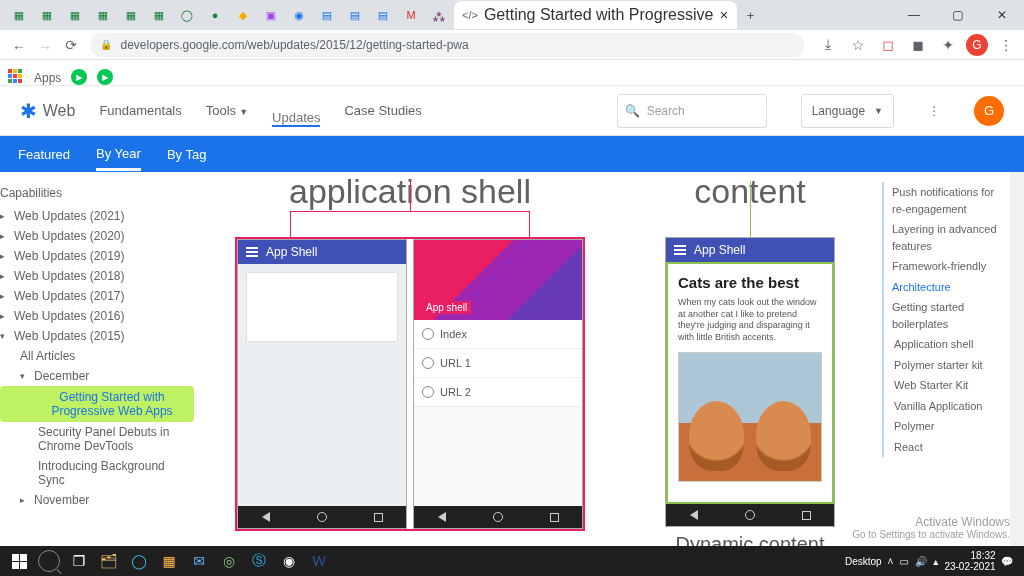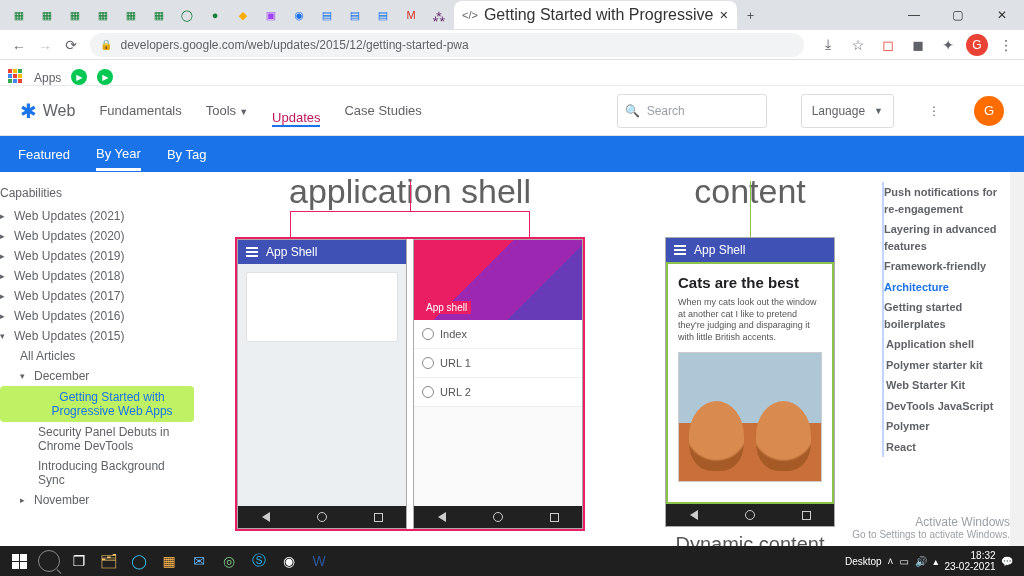--- a/index.html
+++ b/index.html
@@ -29,21 +29,21 @@
   .bookbar{height:26px;background:#fff;display:flex;align-items:flex-end;padding:0 8px;gap:10px;border-bottom:1px solid #e8eaed;}
   .bookbar .appsicn{width:16px;height:16px;display:grid;grid-template-columns:repeat(3,4px);grid-template-rows:repeat(3,4px);gap:1px;}
   .appsicn span{background:#5f6368;}
   .appsicn span:nth-child(1){background:#ea4335}.appsicn span:nth-child(2){background:#fbbc04}.appsicn span:nth-child(3){background:#34a853}.appsicn span:nth-child(4){background:#4285f4}.appsicn span:nth-child(5){background:#ea4335}.appsicn span:nth-child(6){background:#fbbc04}.appsicn span:nth-child(7){background:#34a853}.appsicn span:nth-child(8){background:#4285f4}.appsicn span:nth-child(9){background:#ea4335}
   .playicn{width:16px;height:16px;border-radius:50%;background:#00c853;color:#fff;display:flex;align-items:center;justify-content:center;font-size:8px;}
   
   .sitehdr{height:50px;border-bottom:1px solid #e0e0e0;display:flex;align-items:center;padding:0 20px;gap:24px;}
   .logo{display:flex;align-items:center;gap:6px;color:#5f6368;font-size:16px;}
   .logo .ast{color:#1a73e8;font-size:20px;}
   .nlink{color:#5f6368;font-size:13px;}
-  .nlink.active{color:#be185d;border-bottom:2px solid #1a73e8;padding-bottom:0;margin-bottom:-16px;}
+  .nlink.active{color:#737373;border-bottom:2px solid #1a73e8;padding-bottom:0;margin-bottom:-16px;}
   .drop{font-size:9px;color:#5f6368;margin-left:3px;}
   .searchbox{margin-left:auto;height:34px;width:150px;border:1px solid #dadce0;border-radius:3px;display:flex;align-items:center;padding:0 8px;gap:6px;color:#5f6368;}
   .langbox{height:34px;border:1px solid #dadce0;border-radius:3px;display:flex;align-items:center;padding:0 10px;gap:6px;color:#5f6368;margin-left:10px;}
   .dotsbtn{margin-left:10px;color:#5f6368;}
   .avatar2{width:30px;height:30px;border-radius:50%;background:#ff6d00;color:#fff;display:flex;align-items:center;justify-content:center;font-size:13px;margin-left:10px;}
   
   .bluenav{height:36px;background:#1a73e8;display:flex;align-items:center;padding:0 18px;gap:26px;}
   .bnitem{color:#fff;font-size:13px;padding:9px 0;}
   .bnitem.active{border-bottom:3px solid #fff;padding-bottom:7px;}
   
@@ -76,21 +76,21 @@
   .catimg::before{left:10px}.catimg::after{right:10px}
   .softkeys{height:22px;background:#212121;display:flex;justify-content:space-around;align-items:center;color:#ccc;font-size:11px;}
   .softkeys .sq{width:9px;height:9px;border:1px solid #ccc;}
   .softkeys .cir{width:10px;height:10px;border:1px solid #ccc;border-radius:50%;}
   .softkeys .tri{width:0;height:0;border-top:5px solid transparent;border-bottom:5px solid transparent;border-right:8px solid #ccc;}
   .connector{height:26px;width:100%;position:relative;}
   .cline{position:absolute;top:0;border-top:1px solid;}
   .rnav{width:140px;padding:10px 6px 10px 12px;font-size:11px;line-height:1.5;overflow:auto;}
   .rnav .r1{color:#5f6368;border-left:3px solid transparent;padding:2px 0 2px 8px;margin-left:-11px;}
   .rnav .r1.blue{color:#1a73e8;}
-  .rnavwrap{position:relative;border-left:2px solid #c0d4ff;padding-left:0;font-weight:bold;}
+  .rnavwrap{position:relative;border-left:2px solid #c0d4ff;padding-left:8px;}
   .rnav .sub{padding-left:10px;}
   .scrollbar{width:14px;background:#f1f1f1;}
   
   .taskbar{position:absolute;bottom:0;left:0;right:0;height:30px;background:#1f1f1f;display:flex;align-items:center;padding:0 4px;color:#fff;}
   .taskbar .ticn{width:30px;height:30px;display:flex;align-items:center;justify-content:center;font-size:14px;}
   .taskbar .winlogo{display:grid;grid-template-columns:7px 7px;grid-template-rows:7px 7px;gap:1px;}
   .winlogo span{background:#fff;}
   .taskbar .search{width:22px;height:22px;border:1px solid #888;border-radius:50%;position:relative;}
   .taskbar .search::after{content:"";position:absolute;width:6px;height:1px;background:#888;bottom:-1px;right:-3px;transform:rotate(45deg);}
   .systray{margin-left:auto;display:flex;align-items:center;gap:6px;padding-right:6px;font-size:10px;}
@@ -340,21 +340,21 @@
   <div class="rnav">
     <div class="rnavwrap">
       <div class="r1">Push notifications for re-engagement</div>
       <div class="r1">Layering in advanced features</div>
       <div class="r1">Framework-friendly</div>
       <div class="r1 blue">Architecture</div>
       <div class="r1">Getting started boilerplates</div>
       <div class="r1 sub">Application shell</div>
       <div class="r1 sub">Polymer starter kit</div>
       <div class="r1 sub">Web Starter Kit</div>
-      <div class="r1 sub">DevTools JavaScript</div>
+      <div class="r1 sub">Vanilla Application</div>
       <div class="r1 sub">Polymer</div>
       <div class="r1 sub">React</div>
     </div>
   </div>
   <div class="scrollbar"></div>
 </div>
 
 <div class="watermark">
   <div>Activate Windows</div>
   <div style="font-size:10px;">Go to Settings to activate Windows.</div>

